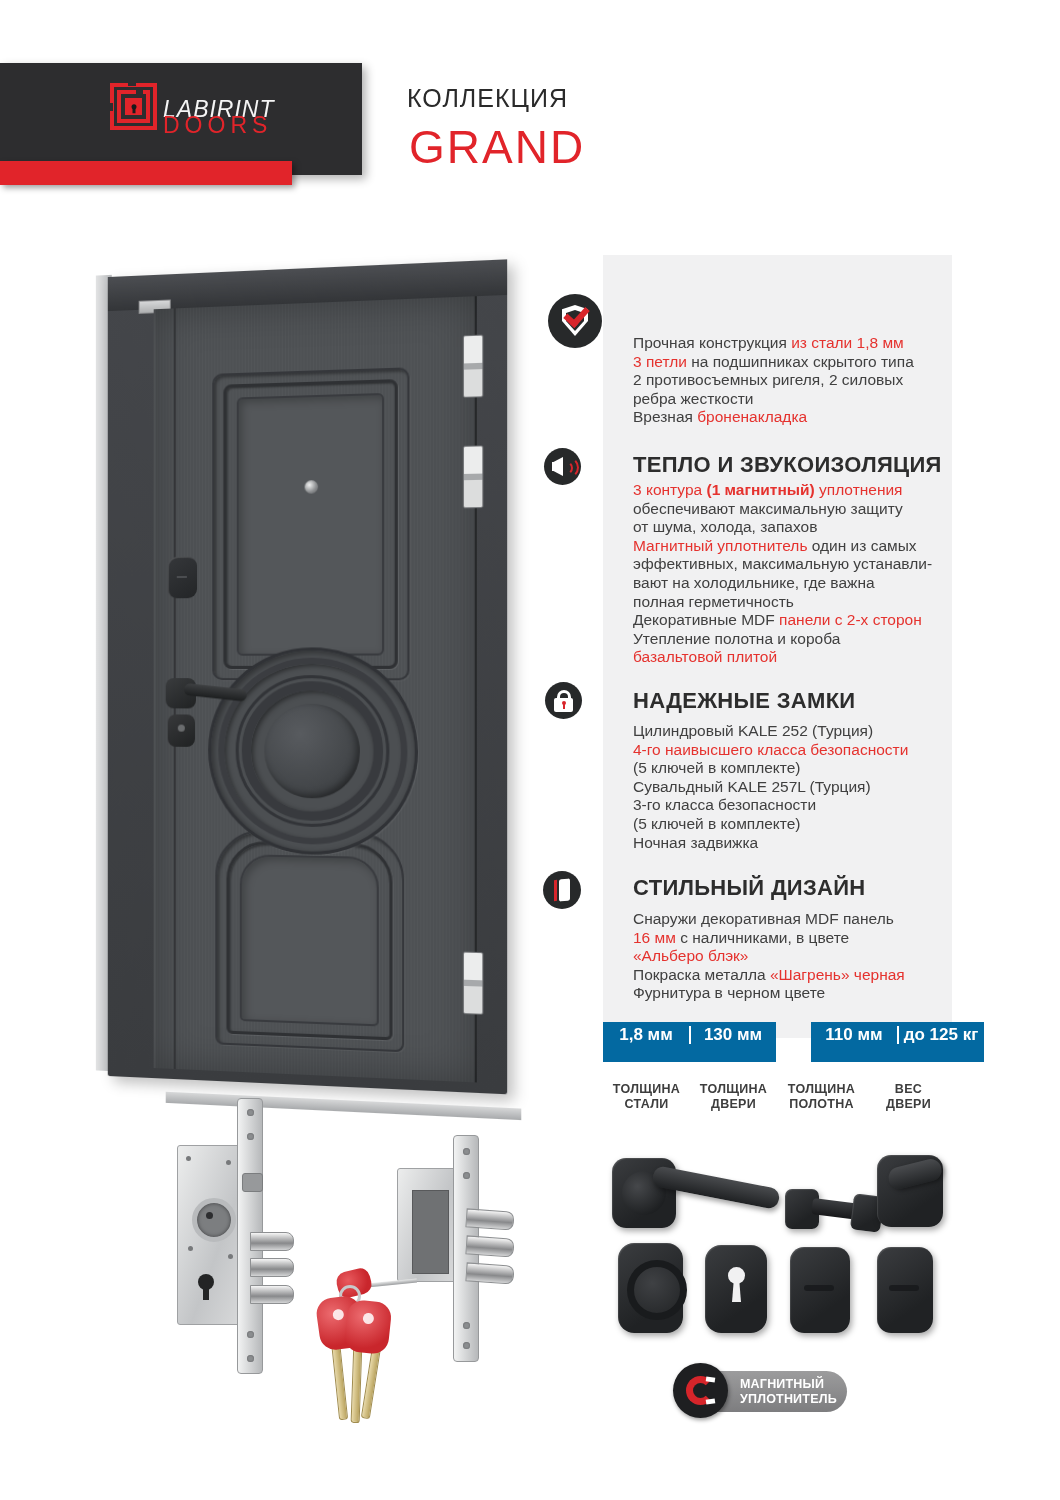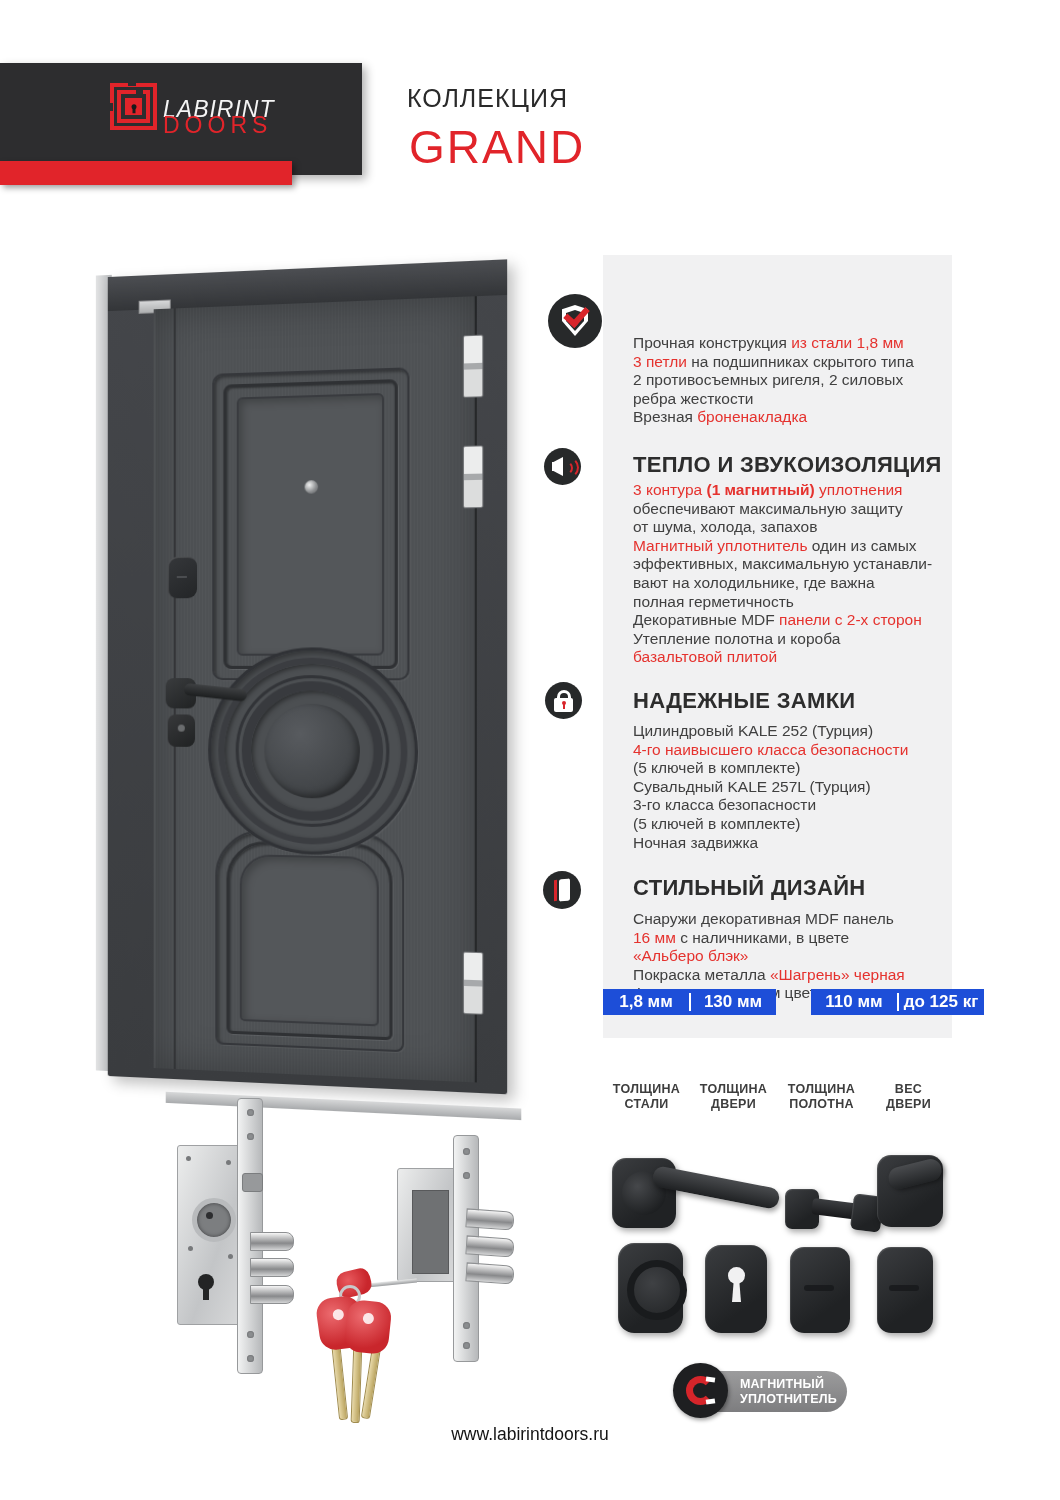--- a/index.html
+++ b/index.html
@@ -53,21 +53,21 @@
   .lock-shackle{left:12px;top:8px;width:8px;height:9px;border:3.5px solid #fff;border-bottom:none;
                 border-radius:8px 8px 0 0;}
   .lock-body{left:9px;top:16px;width:19px;height:14px;background:#fff;border-radius:2px;}
   .lock-hole{left:17px;top:19px;width:4px;height:4px;border-radius:50%;background:#d8252b;}
   .lock-stem{left:18px;top:22px;width:2px;height:5px;background:#d8252b;}
   
   .odoor-edge{left:11px;top:9px;width:3px;height:21px;background:#d8252b;transform:skewY(-6deg);}
   .odoor-leaf{left:16px;top:8px;width:11px;height:22px;background:#fff;border-radius:2px;transform:skewY(-6deg);}
 
   
-  .spec-block{position:absolute;top:989px;height:26px;background:#1d4ed8;}
+  .spec-block{position:absolute;top:1022px;height:40px;background:#0369a1;}
   .spec-div{position:absolute;top:4px;width:2px;height:18px;background:#fff;}
   .spec-val{position:absolute;top:0;height:26px;line-height:26px;width:86px;text-align:center;
             color:#fff;font-size:17px;font-weight:bold;white-space:nowrap;}
   .spec-label{position:absolute;top:1082px;width:87px;text-align:center;font-size:12.5px;font-weight:bold;
               color:#3d3d3d;line-height:15px;letter-spacing:.3px;}
 
   
   .door-wrap{position:absolute;left:86px;top:256px;width:412px;height:828px;}
   .door-3d{position:absolute;inset:0;transform:perspective(1400px) rotateY(-9deg);transform-origin:0 50%;}
   .jamb{position:absolute;left:10px;top:20px;width:16px;height:794px;
@@ -404,15 +404,14 @@
   <div class="magnet-badge"></div>
   <div class="magnet-circle">
     <div class="magnet-u"></div>
     <div class="magnet-tip tip1"></div>
     <div class="magnet-tip tip2"></div>
   </div>
   <div class="badge-text">
     <span>МАГНИТНЫЙ</span><br><span>УПЛОТНИТЕЛЬ</span>
   </div>
 
-  <div class="footer-url">www.labirintdoors.ru</div>
 
 </div>
 
 </body></html>

